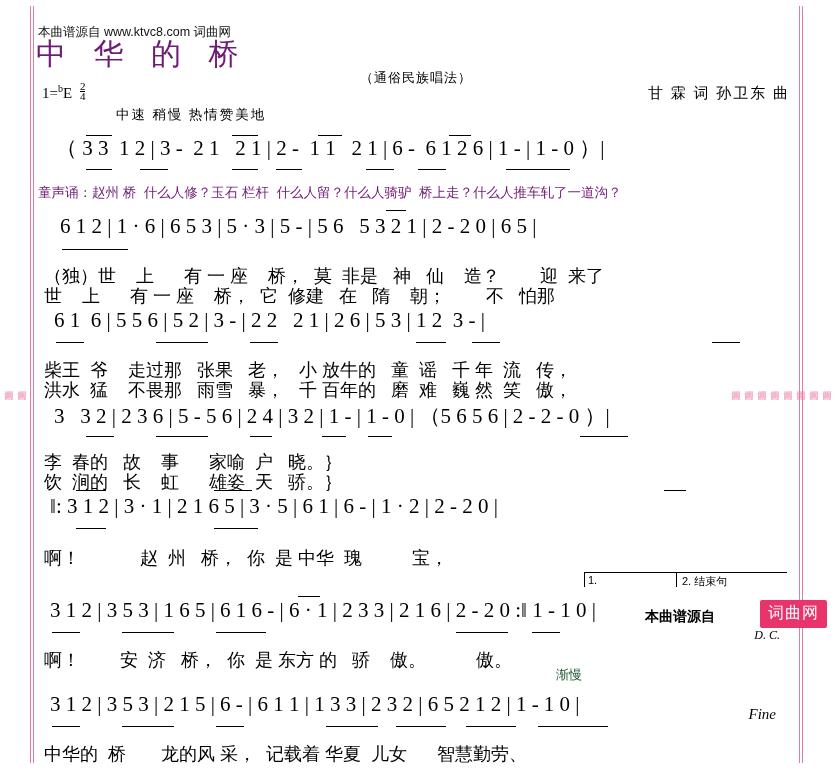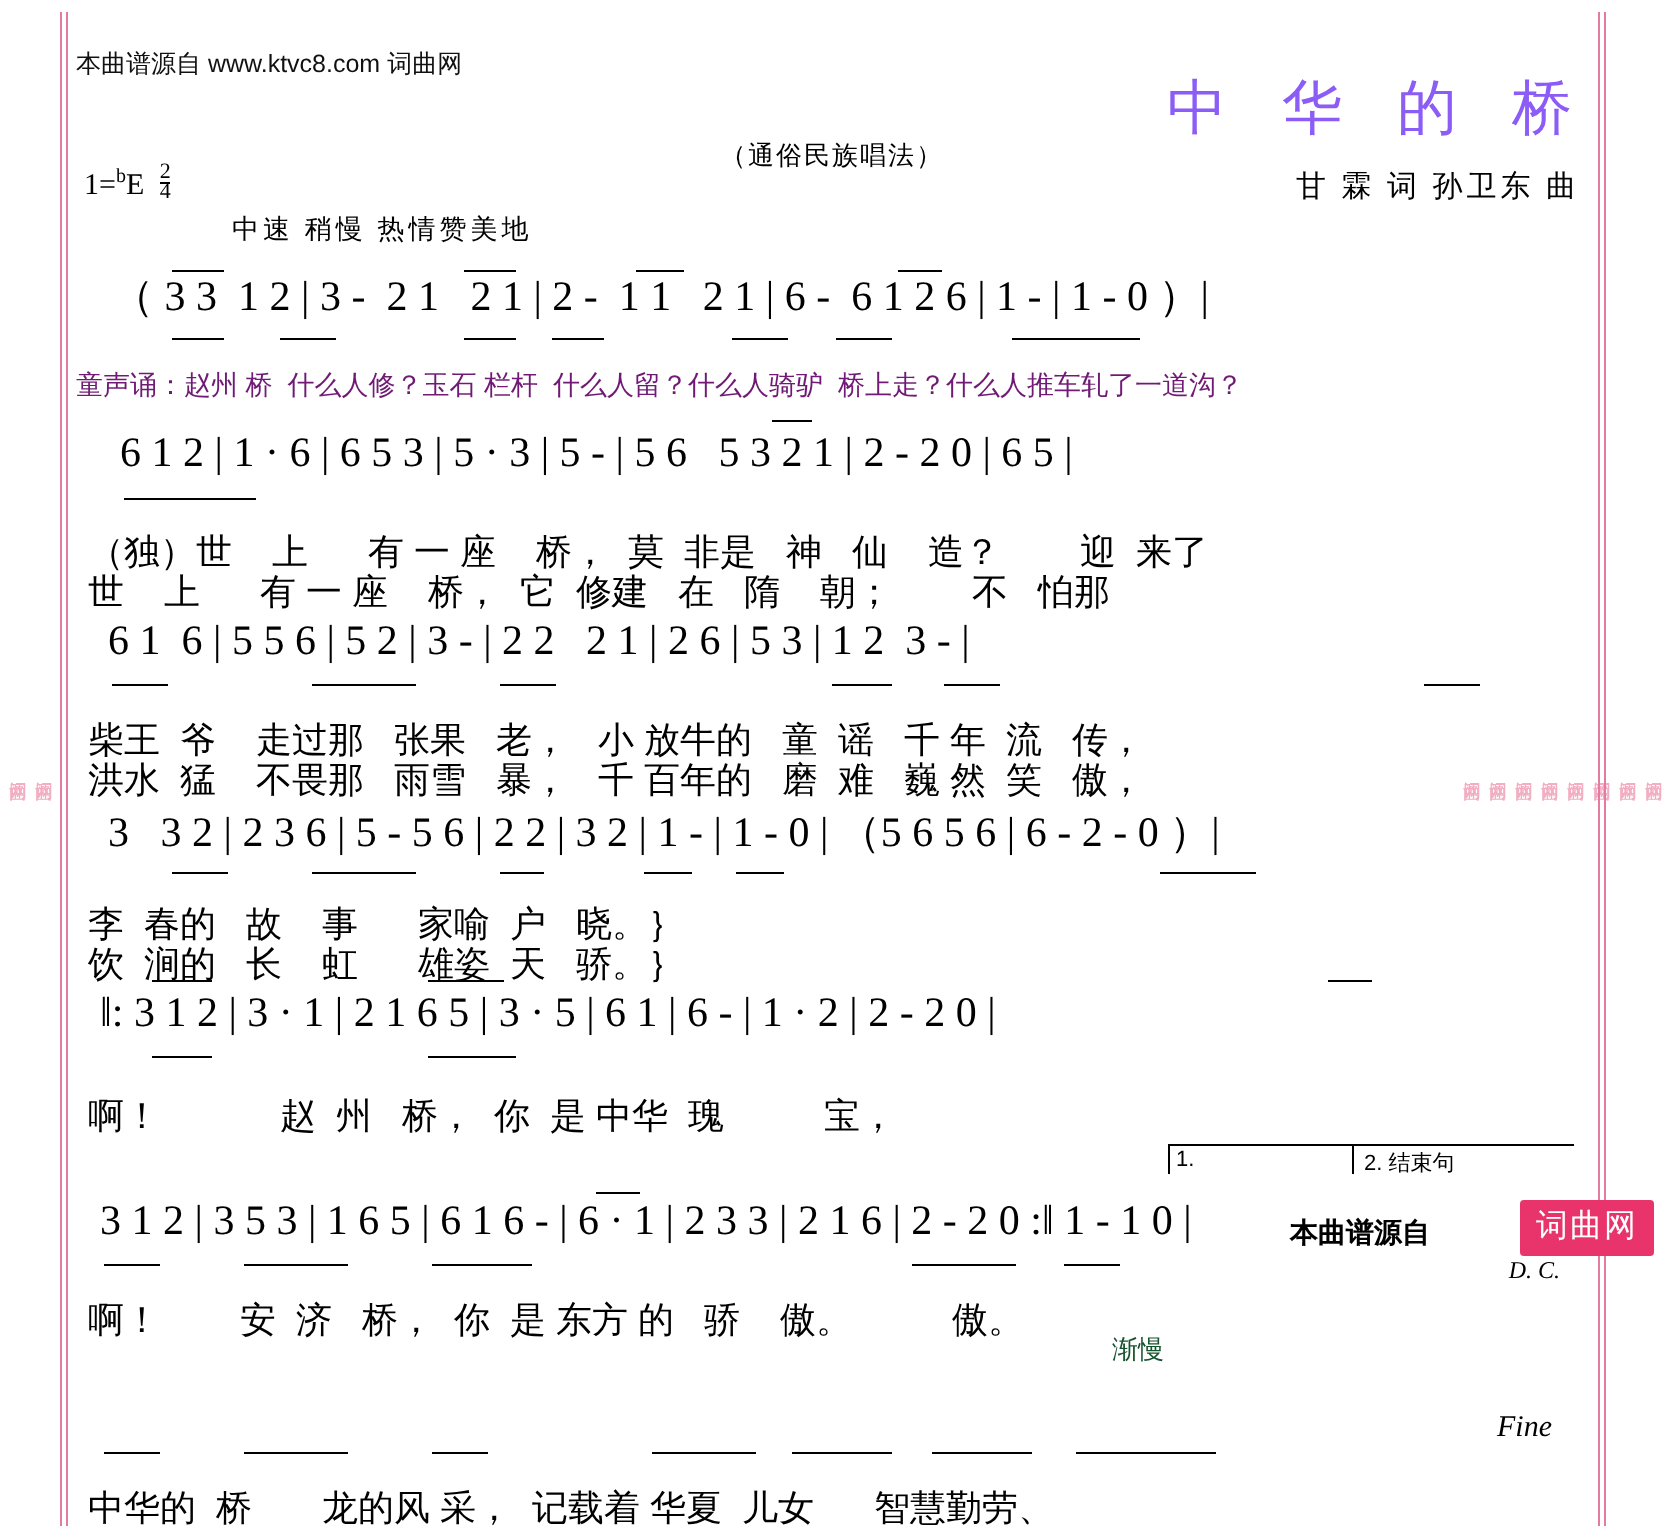--- a/index.html
+++ b/index.html
@@ -38,22 +38,22 @@
   .sheet{
     position:absolute;left:36px;top:6px;width:760px;height:757px;
   }
 
   .src-line{
     position:absolute;left:2px;top:18px;
     font-family:"Liberation Sans", sans-serif;
     font-size:12.5px;color:#111;
   }
   .title{
-    position:absolute;left:0;top:28px;width:760px;text-align:right;
-    font-size:30px;letter-spacing:10px;font-weight:normal;color:#8b5cf6;
+    position:absolute;left:0;top:28px;width:760px;text-align:left;
+    font-size:30px;letter-spacing:10px;font-weight:normal;color:#701a75;
   }
   .subtitle{
     position:absolute;left:0;top:63px;width:760px;text-align:center;
     font-size:13px;letter-spacing:1px;color:#000;
   }
   .credits{
     position:absolute;right:6px;top:78px;
     font-size:15px;letter-spacing:2px;color:#000;
   }
   .keysig{
@@ -189,21 +189,21 @@
     <div class="sysline" style="top:302px;left:18px;">6 1  6 | 5 5 6 | 5 2 | 3 - | 2 2   2 1 | 2 6 | 5 3 | 1 2  3 - |</div>
     <div class="hbar" style="left:20px;top:336px;width:28px;"></div>
     <div class="hbar" style="left:120px;top:336px;width:52px;"></div>
     <div class="hbar" style="left:214px;top:336px;width:28px;"></div>
     <div class="hbar" style="left:380px;top:336px;width:30px;"></div>
     <div class="hbar" style="left:436px;top:336px;width:28px;"></div>
     <div class="hbar" style="left:676px;top:336px;width:28px;"></div>
     <div class="lyric" style="top:352px;left:8px;">柴王  爷    走过那   张果   老，   小 放牛的   童  谣   千 年  流   传，</div>
     <div class="lyric" style="top:372px;left:8px;">洪水  猛    不畏那   雨雪   暴，   千 百年的   磨  难   巍 然  笑   傲，</div>
 
-    <div class="sysline" style="top:396px;left:18px;">3   3 2 | 2 3 6 | 5 - 5 6 | 2 2 | 3 2 | 1 - | 1 - 0 | （5 6 5 6 | 6 - 2 - 0 ）|</div>
+    <div class="sysline" style="top:396px;left:18px;">3   3 2 | 2 3 6 | 5 - 5 6 | 2 4 | 3 2 | 1 - | 1 - 0 | （5 6 5 6 | 2 - 2 - 0 ）|</div>
     <div class="hbar" style="left:50px;top:430px;width:28px;"></div>
     <div class="hbar" style="left:120px;top:430px;width:52px;"></div>
     <div class="hbar" style="left:214px;top:430px;width:22px;"></div>
     <div class="hbar" style="left:286px;top:430px;width:24px;"></div>
     <div class="hbar" style="left:332px;top:430px;width:24px;"></div>
     <div class="hbar" style="left:544px;top:430px;width:48px;"></div>
     <div class="lyric" style="top:444px;left:8px;">李  春的   故    事      家喻  户   晓。｝</div>
     <div class="lyric" style="top:464px;left:8px;">饮  涧的   长    虹      雄姿  天   骄。｝</div>
 
     <div class="sysline" style="top:488px;left:14px;">‖: 3 1 2 | 3 · 1 | 2 1 6 5 | 3 · 5 | 6 1 | 6 - | 1 · 2 | 2 - 2 0 |</div>
@@ -223,20 +223,21 @@
     <div class="hbar" style="left:16px;top:626px;width:28px;"></div>
     <div class="hbar" style="left:86px;top:626px;width:52px;"></div>
     <div class="hbar" style="left:180px;top:626px;width:50px;"></div>
     <div class="hbar" style="left:262px;top:590px;width:22px;"></div>
     <div class="hbar" style="left:420px;top:626px;width:52px;"></div>
     <div class="hbar" style="left:496px;top:626px;width:28px;"></div>
     <div class="lyric" style="top:642px;left:8px;">啊！        安  济   桥，  你  是 东方 的   骄    傲。          傲。</div>
     <div class="dc" style="top:622px;">D. C.</div>
     <div class="slow" style="left:520px;top:660px;">渐慢</div>
 
+    <div class="sysline" style="top:686px;left:14px;">3 1 2 | 3 5 3 | 2 1 5 | 6 - | 6 1 1 | 1 3 3 | 2 3 2 | 6 5 2 1 2 | 1 - 1 0 |</div>
     <div class="hbar" style="left:16px;top:720px;width:28px;"></div>
     <div class="hbar" style="left:86px;top:720px;width:52px;"></div>
     <div class="hbar" style="left:180px;top:720px;width:28px;"></div>
     <div class="hbar" style="left:290px;top:720px;width:52px;"></div>
     <div class="hbar" style="left:360px;top:720px;width:50px;"></div>
     <div class="hbar" style="left:430px;top:720px;width:50px;"></div>
     <div class="hbar" style="left:502px;top:720px;width:70px;"></div>
     <div class="lyric" style="top:736px;left:8px;">中华的  桥       龙的风 采，  记载着 华夏  儿女      智慧勤劳、</div>
 
     <div class="fine">Fine</div>

